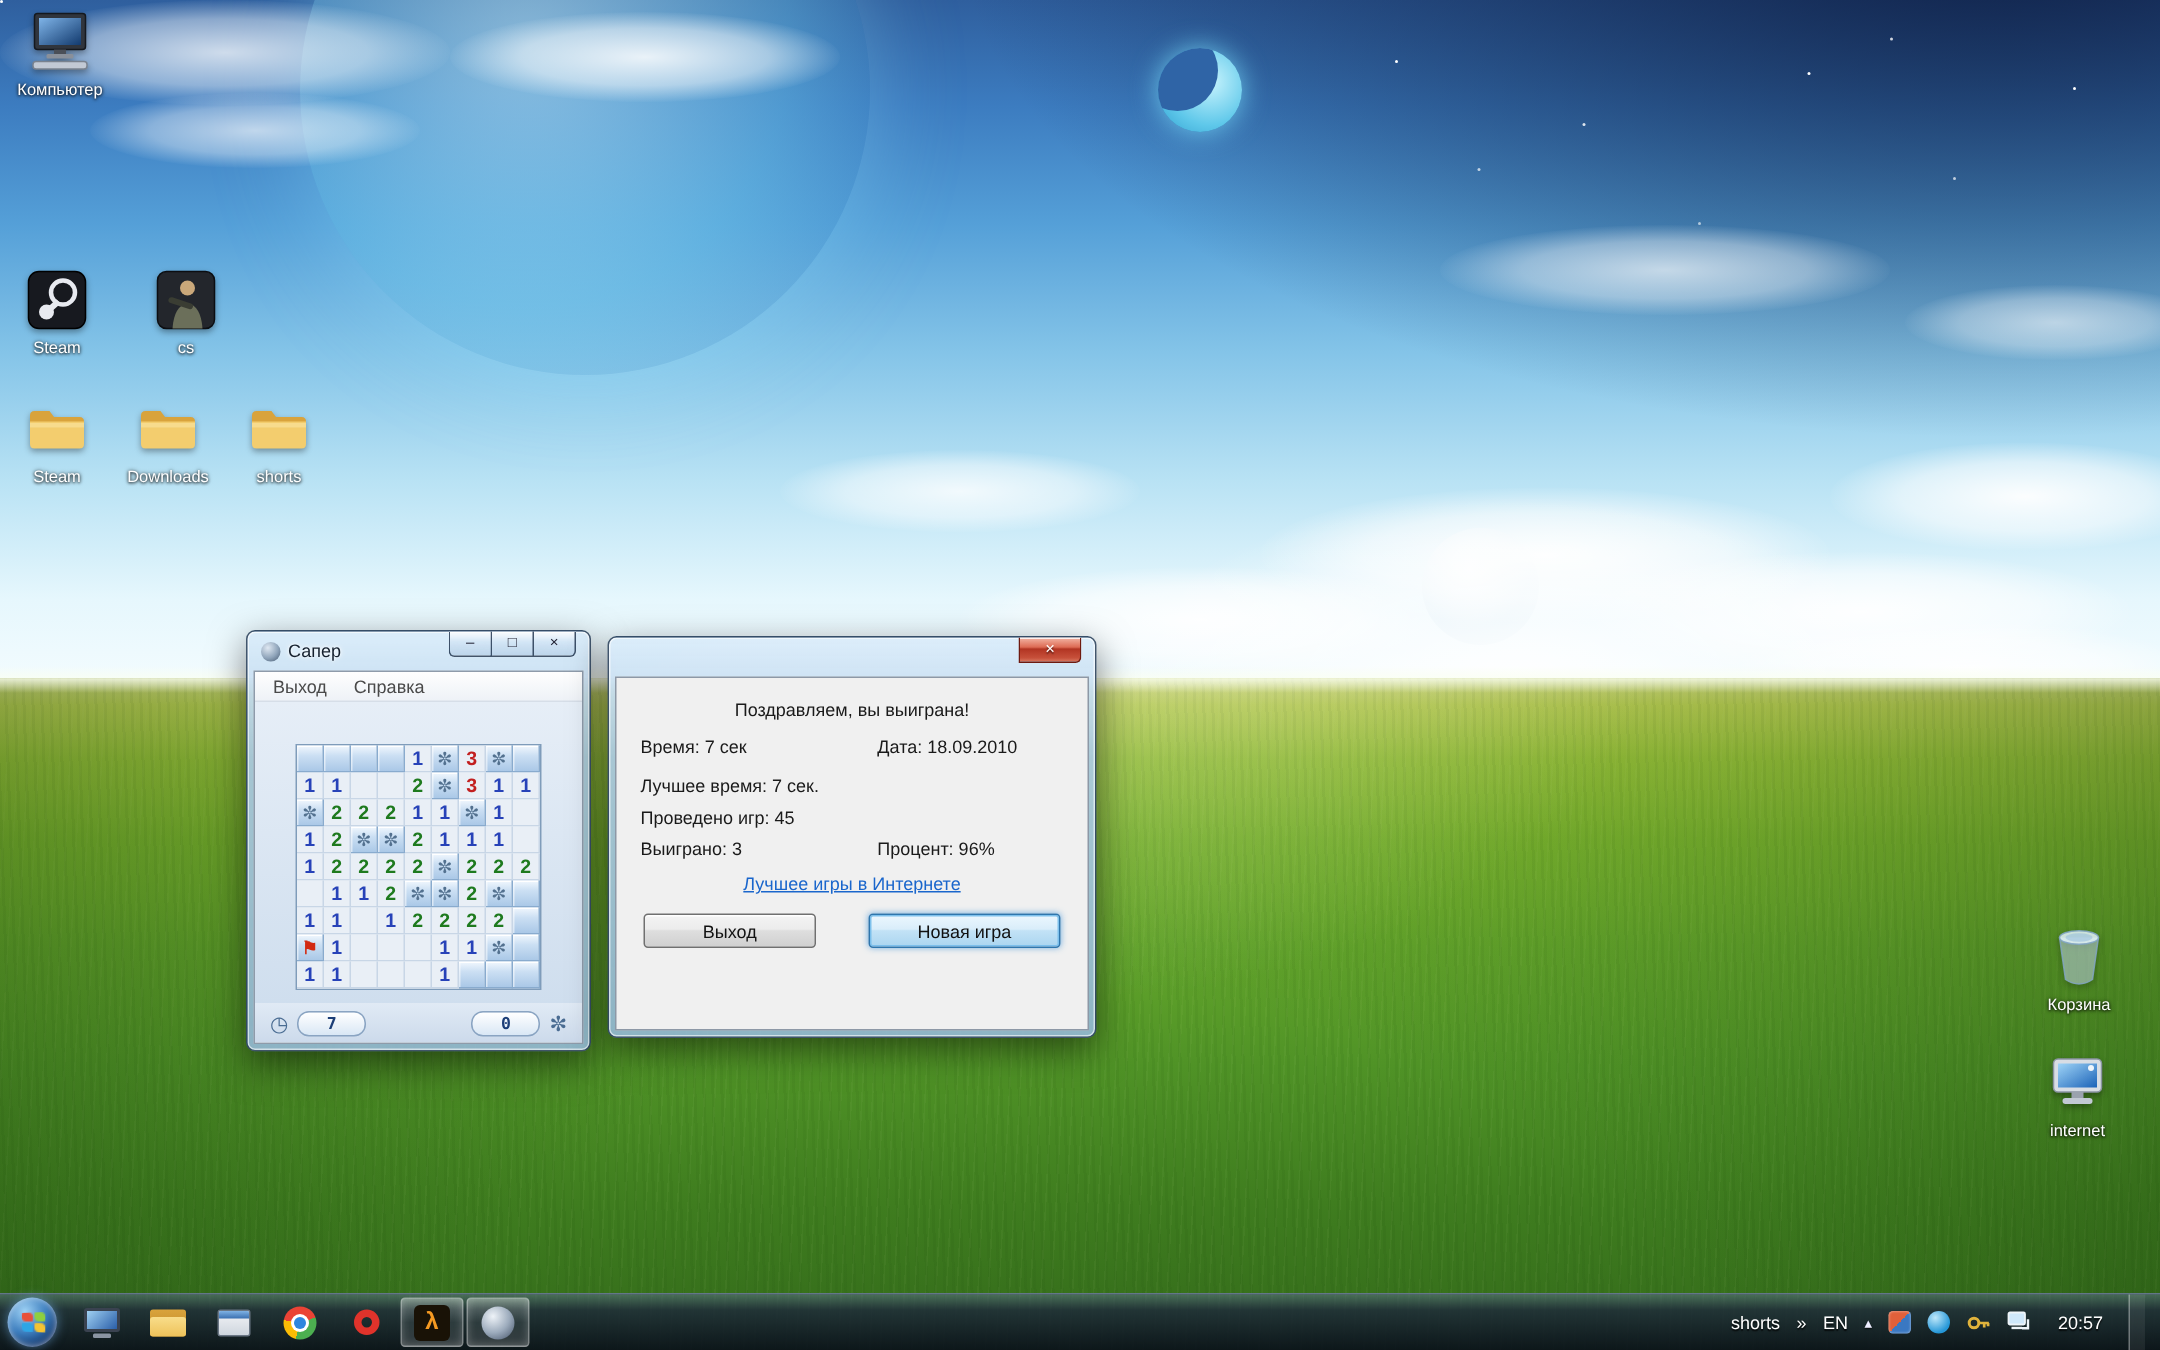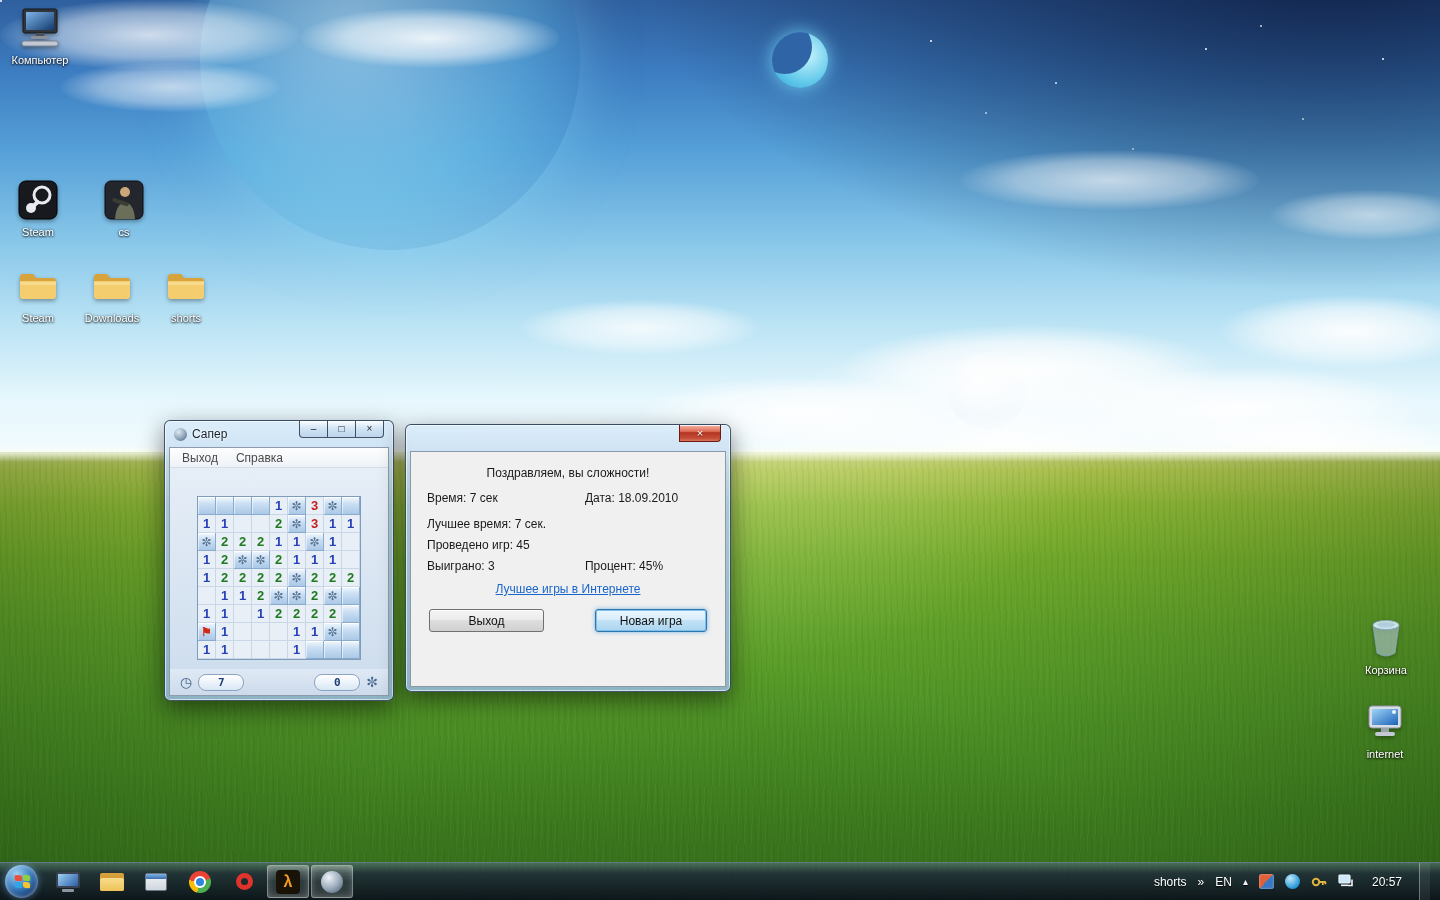--- a/index.html
+++ b/index.html
@@ -109,21 +109,21 @@
   .stat-row .l{width:56%;}
   .stat-row .r{flex:1;}
   .dlg-link-wrap{text-align:center;margin:9px 0 13px;}
   .dlg-link{color:#1a66cc;text-decoration:underline;cursor:pointer;}
   .dlg-buttons{display:flex;justify-content:space-between;padding:0 2px;}
   .win-btn{height:23px;box-sizing:border-box;border:1px solid #707070;border-radius:3px;
     background:linear-gradient(#f4f4f4,#ececec 45%,#dedede 50%,#d0d0d0);
     font-size:12px;color:#111;display:flex;align-items:center;justify-content:center;
     font-family:inherit;box-shadow:inset 0 1px 0 #fff;}
   .win-btn.exit{width:115px;}
-  .win-btn.focused{width:112px;border-color:#2f76ad;
+  .win-btn.focused{width:128px;border-color:#2f76ad;
     background:linear-gradient(#ecf7fe,#d9edfa 45%,#c2e2f6 50%,#abd5f0);
     box-shadow:inset 0 0 0 1px rgba(120,190,235,.95),0 0 4px rgba(90,160,220,.8);}
 
   
   #taskbar{position:absolute;left:0;bottom:0;width:1440px;height:37px;z-index:50;
     background:linear-gradient(180deg,rgba(88,110,136,.55) 0%,rgba(30,42,58,.85) 28%,rgba(10,16,26,.92) 100%);
     border-top:1px solid rgba(170,198,226,.55);display:flex;align-items:center;}
   #start-orb{width:33px;height:33px;margin:0 5px 0 5px;border-radius:50%;flex:0 0 auto;
     background:radial-gradient(circle at 35% 28%,rgba(165,218,255,.95),rgba(62,132,202,.92) 45%,rgba(14,48,102,.96) 80%);
     box-shadow:inset 0 0 5px rgba(255,255,255,.65),0 0 7px rgba(120,190,255,.5);
@@ -424,36 +424,36 @@
   </div>
 </div>
 
 <div id="dlg-win" class="aero">
   <div class="cap-buttons">
     <div class="cap-btn close-red">
         <span>×</span>
       </div>
   </div>
   <div id="dlg-client">
-    <div class="dlg-congrats">Поздравляем, вы сложности!</div>
+    <div class="dlg-congrats">Поздравляем, вы выиграна!</div>
     <div class="stat-row first">
       <span class="l">Время: 7 сек</span>
       <span class="r">Дата: 18.09.2010</span>
     </div>
     <div class="stat-row">
       <span class="l">Лучшее время: 7 сек.</span>
       <span class="r"></span>
     </div>
     <div class="stat-row">
       <span class="l">Проведено игр: 45</span>
       <span class="r"></span>
     </div>
     <div class="stat-row">
       <span class="l">Выиграно: 3</span>
-      <span class="r">Процент: 45%</span>
+      <span class="r">Процент: 96%</span>
     </div>
     <div class="dlg-link-wrap">
       <a class="dlg-link">Лучшее игры в Интернете</a>
     </div>
     <div class="dlg-buttons">
       <button class="win-btn exit">Выход</button>
       <button class="win-btn focused">Новая игра</button>
     </div>
   </div>
 </div>

